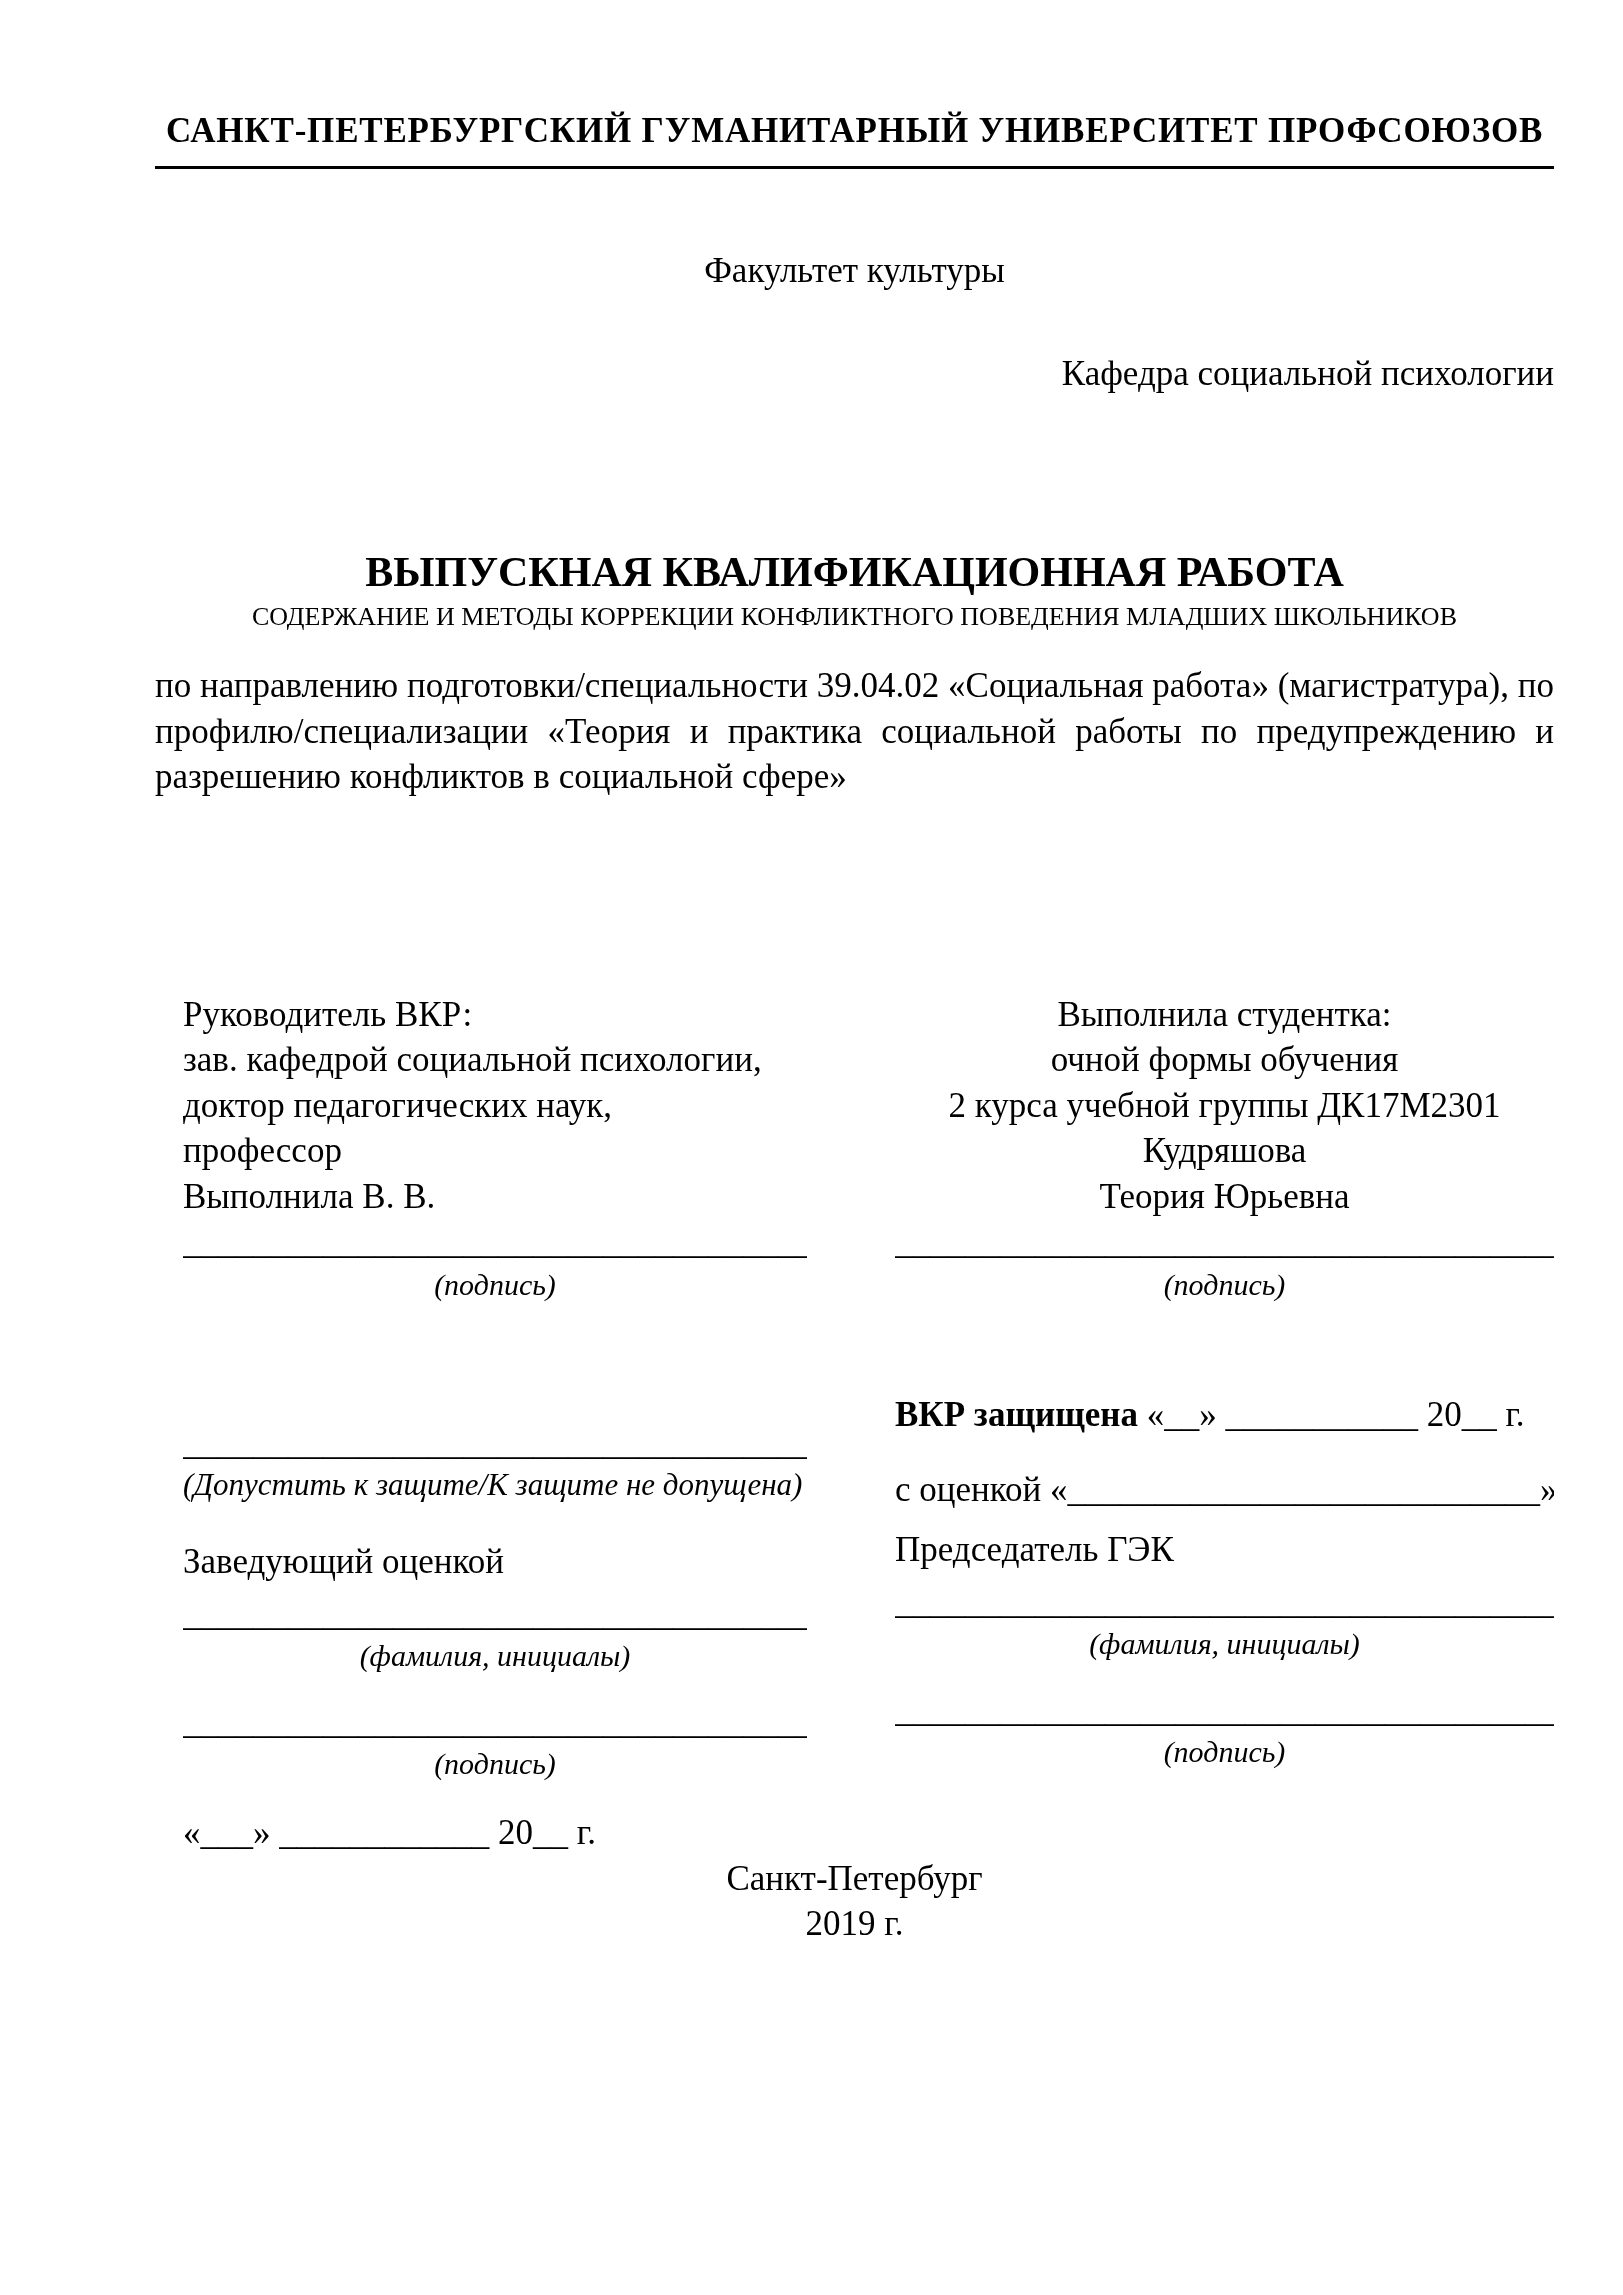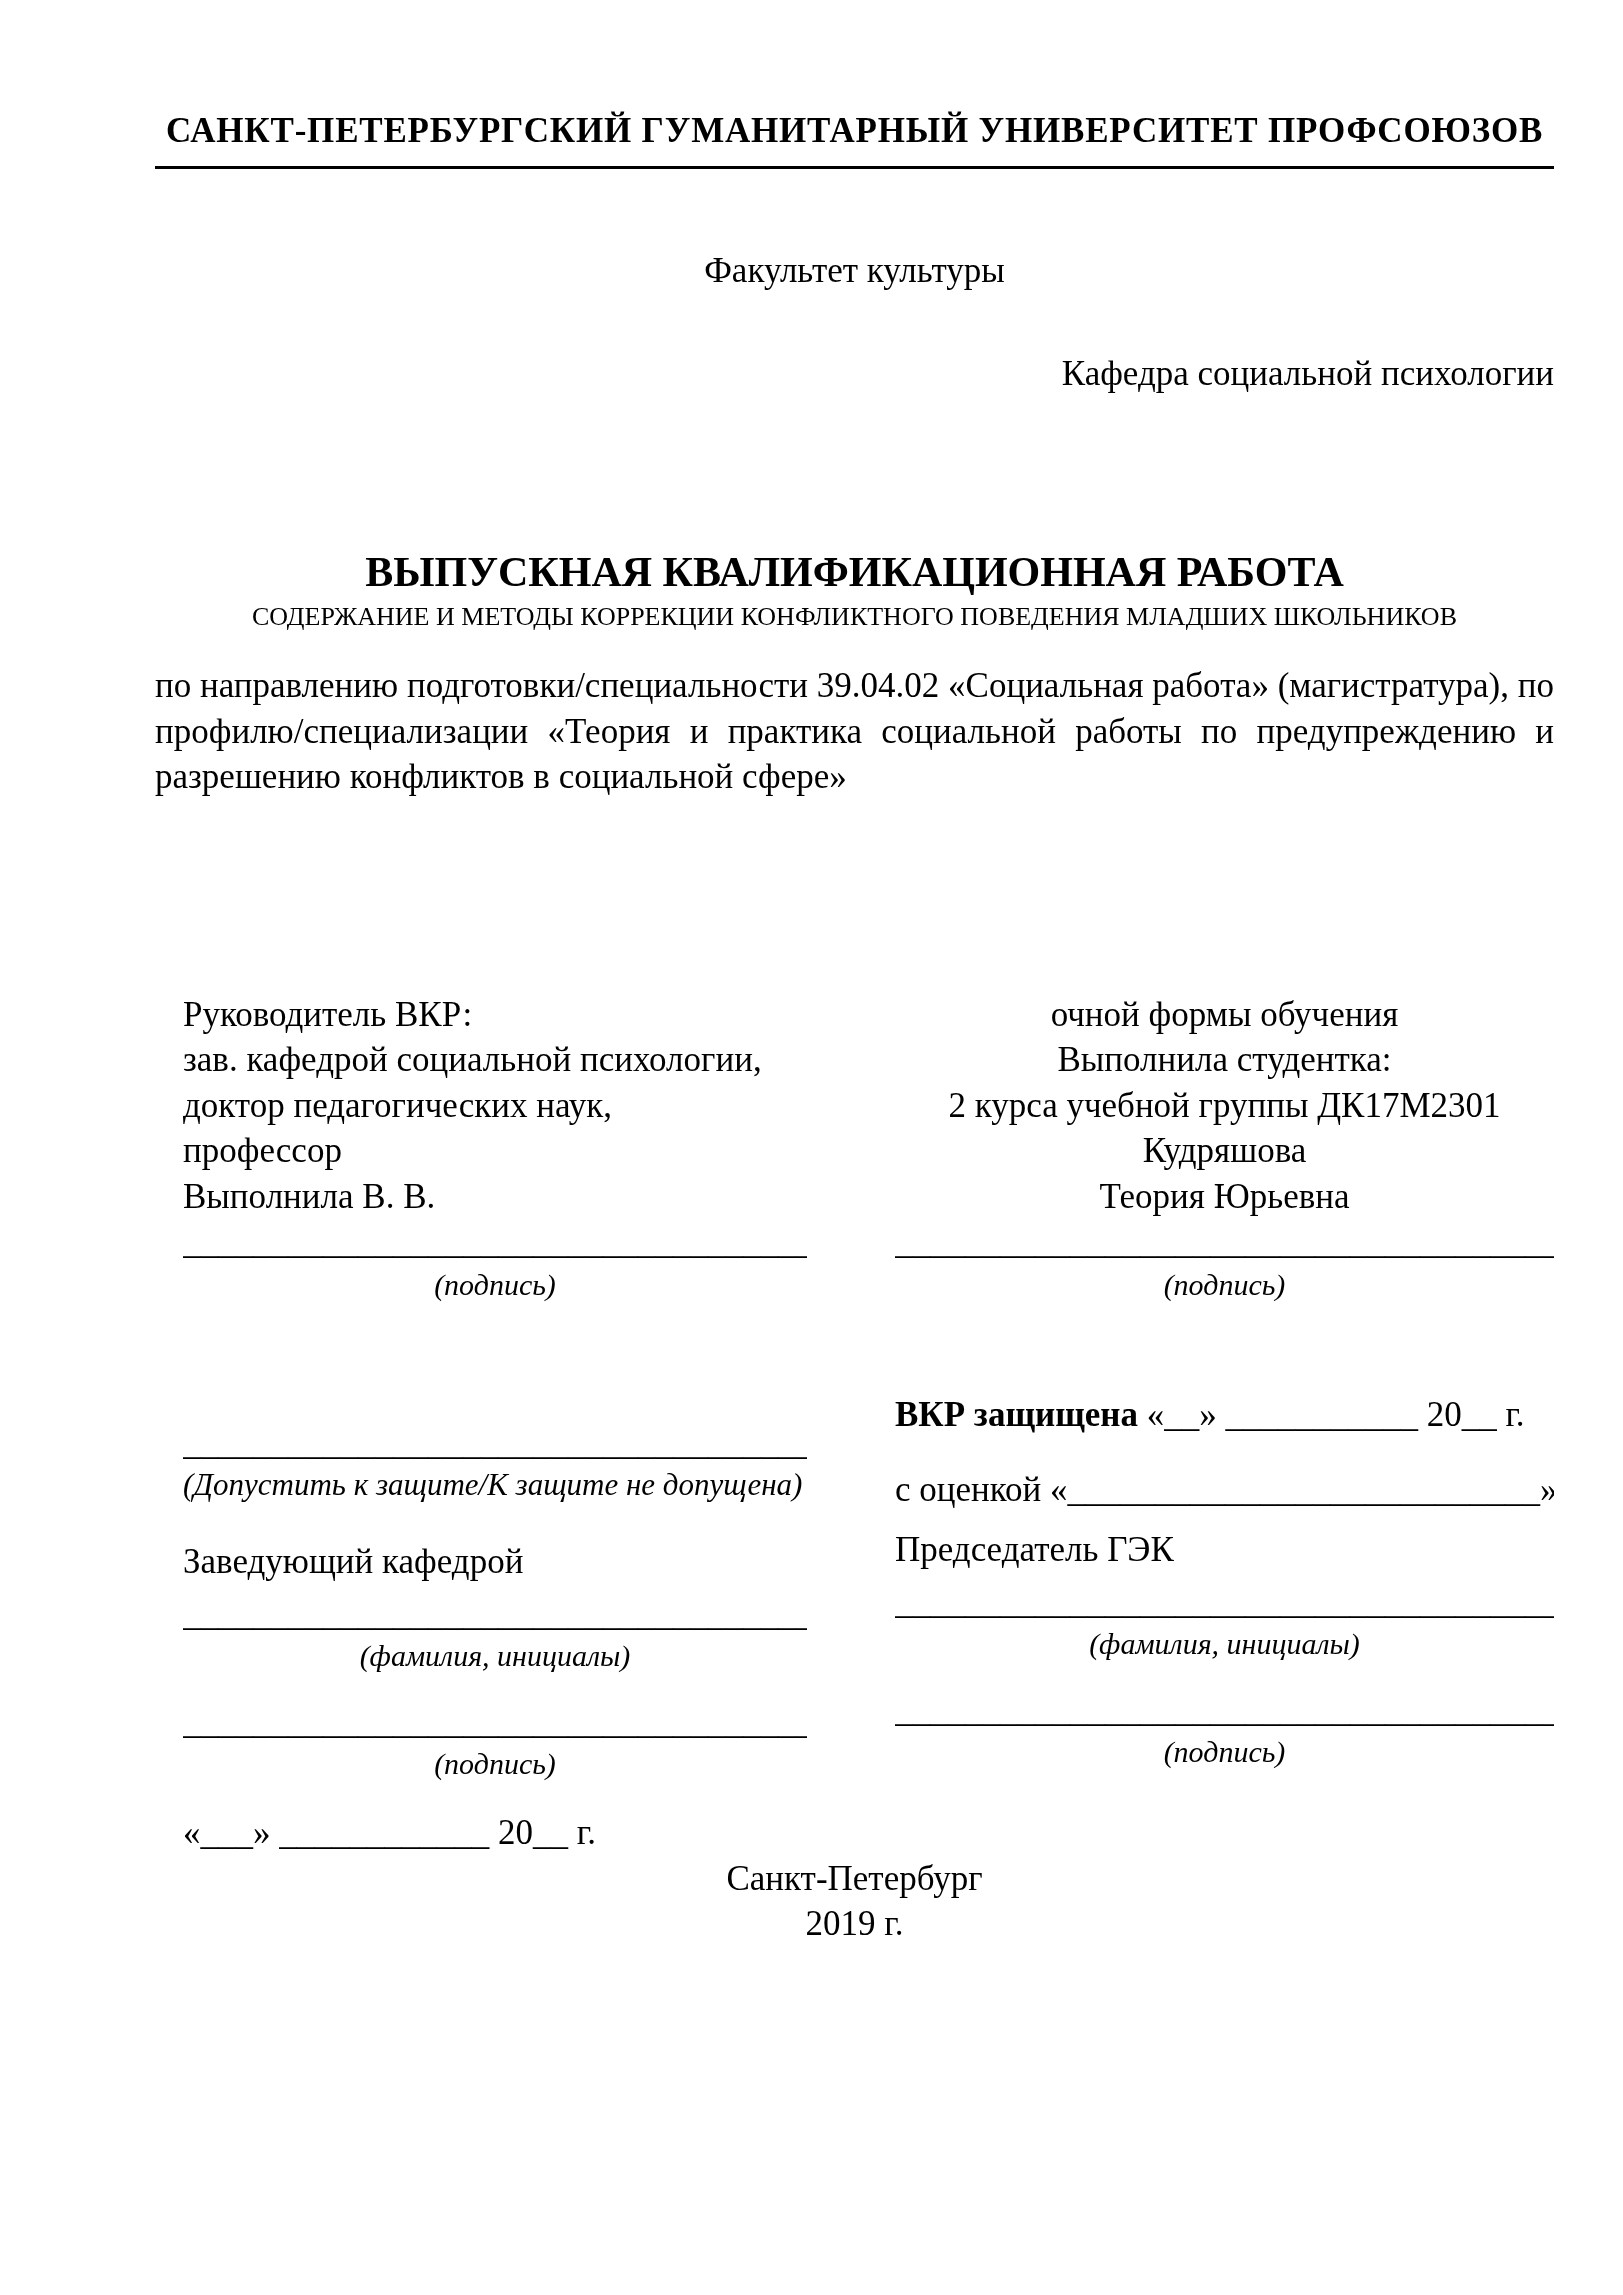--- a/index.html
+++ b/index.html
@@ -96,35 +96,35 @@
     <div class="col-left">
       <div>Руководитель ВКР:</div>
       <div>зав. кафедрой социальной психологии,</div>
       <div>доктор педагогических наук,</div>
       <div>профессор</div>
       <div>Выполнила В. В.</div>
       <div class="sig-line">____________________________________</div>
       <div class="caption">(подпись)</div>
     </div>
     <div class="col-right centered">
+      <div>Выполнила студентка:</div>
       <div>очной формы обучения</div>
-      <div>Выполнила студентка:</div>
       <div>2 курса учебной группы ДК17М2301</div>
       <div>Кудряшова</div>
       <div>Теория Юрьевна</div>
       <div class="sig-line">______________________________________</div>
       <div class="caption">(подпись)</div>
     </div>
   </div>
 
   <div class="cols cols-2">
     <div class="col-left admission">
       <div class="sig-line">____________________________________</div>
       <div class="caption caption-left">(Допустить к защите/К защите не допущена)</div>
-      <div class="head-label">Заведующий кафедрой</div>
+      <div class="head-label">Заведующий оценкой</div>
       <div class="sig-line tight">____________________________________</div>
       <div class="caption">(фамилия, инициалы)</div>
       <div class="sig-line mt-line">____________________________________</div>
       <div class="caption">(подпись)</div>
       <div class="date-line">«___» ____________ 20__ г.</div>
     </div>
     <div class="col-right defense">
       <div class="defense-line"><span class="b">ВКР защищена</span><span> «__» ___________ 20__ г.</span></div>
       <div class="grade-line sig-line">с оценкой «___________________________»</div>
       <div class="chairman-line">Председатель ГЭК</div>

